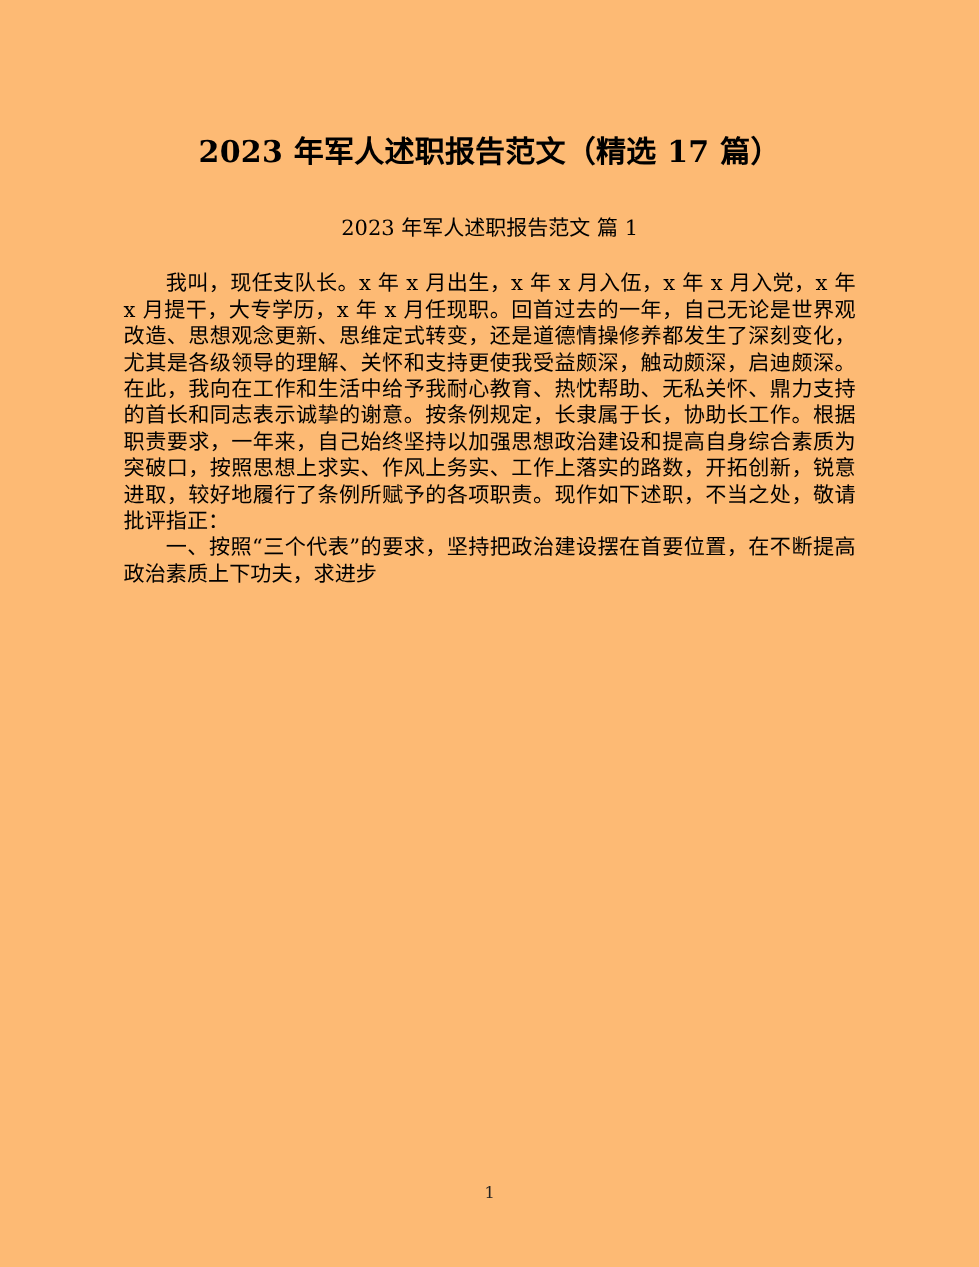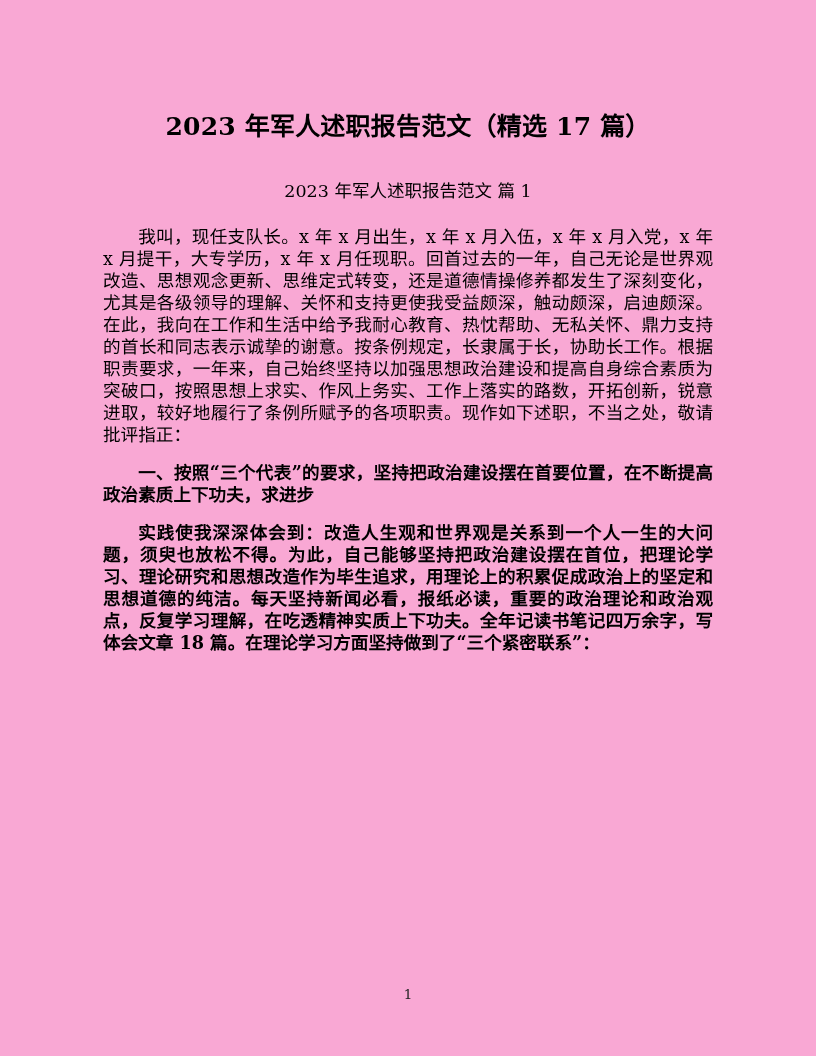--- a/index.html
+++ b/index.html
@@ -10,21 +10,21 @@
   }
   body {
     font-family: "DejaVu Serif", "Liberation Serif", serif;
     color: #000000;
   }
   .page {
     position: relative;
     width: 816px;
     height: 1056px;
     margin: 0 auto;
-    background: #f9a8d4;
+    background: #fdba74;
     box-sizing: border-box;
     overflow: hidden;
   }
   .doc-body {
     position: absolute;
     left: 103px;
     top: 106px;
     width: 610px;
   }
   .doc-title {
@@ -47,22 +47,20 @@
     font-size: 17.6px;
     line-height: 22px;
     text-align: justify;
     text-justify: inter-ideograph;
     margin: 0;
     padding: 0;
     text-indent: 2em;
     word-break: break-all;
   }
   .para + .para {
-    margin-top: 16px;
-    font-weight: bold;
   }
   .para-block {
     margin-top: 22px;
   }
   .page-number {
     position: absolute;
     left: 0;
     right: 0;
     top: 988px;
     text-align: center;
@@ -81,21 +79,20 @@
 
     <h1 class="doc-title">2023 年军人述职报告范文（精选 17 篇）</h1>
 
     <h2 class="doc-subtitle">2023 年军人述职报告范文 篇 1</h2>
 
     <div class="para-block">
       <p class="para">我叫，现任支队长。x 年 x 月出生，x 年 x 月入伍，x 年 x 月入党，x 年 x 月提干，大专学历，x 年 x 月任现职。回首过去的一年，自己无论是世界观改造、思想观念更新、思维定式转变，还是道德情操修养都发生了深刻变化，尤其是各级领导的理解、关怀和支持更使我受益颇深，触动颇深，启迪颇深。在此，我向在工作和生活中给予我耐心教育、热忱帮助、无私关怀、鼎力支持的首长和同志表示诚挚的谢意。按条例规定，长隶属于长，协助长工作。根据职责要求，一年来，自己始终坚持以加强思想政治建设和提高自身综合素质为突破口，按照思想上求实、作风上务实、工作上落实的路数，开拓创新，锐意进取，较好地履行了条例所赋予的各项职责。现作如下述职，不当之处，敬请批评指正：</p>
 
       <p class="para">一、按照“三个代表”的要求，坚持把政治建设摆在首要位置，在不断提高政治素质上下功夫，求进步</p>
 
-      <p class="para">实践使我深深体会到：改造人生观和世界观是关系到一个人一生的大问题，须臾也放松不得。为此，自己能够坚持把政治建设摆在首位，把理论学习、理论研究和思想改造作为毕生追求，用理论上的积累促成政治上的坚定和思想道德的纯洁。每天坚持新闻必看，报纸必读，重要的政治理论和政治观点，反复学习理解，在吃透精神实质上下功夫。全年记读书笔记四万余字，写体会文章 18 篇。在理论学习方面坚持做到了“三个紧密联系”：</p>
 
     </div>
 
   </div>
 
   <div class="page-number">1</div>
 
 </div>
 
 </body></html>

